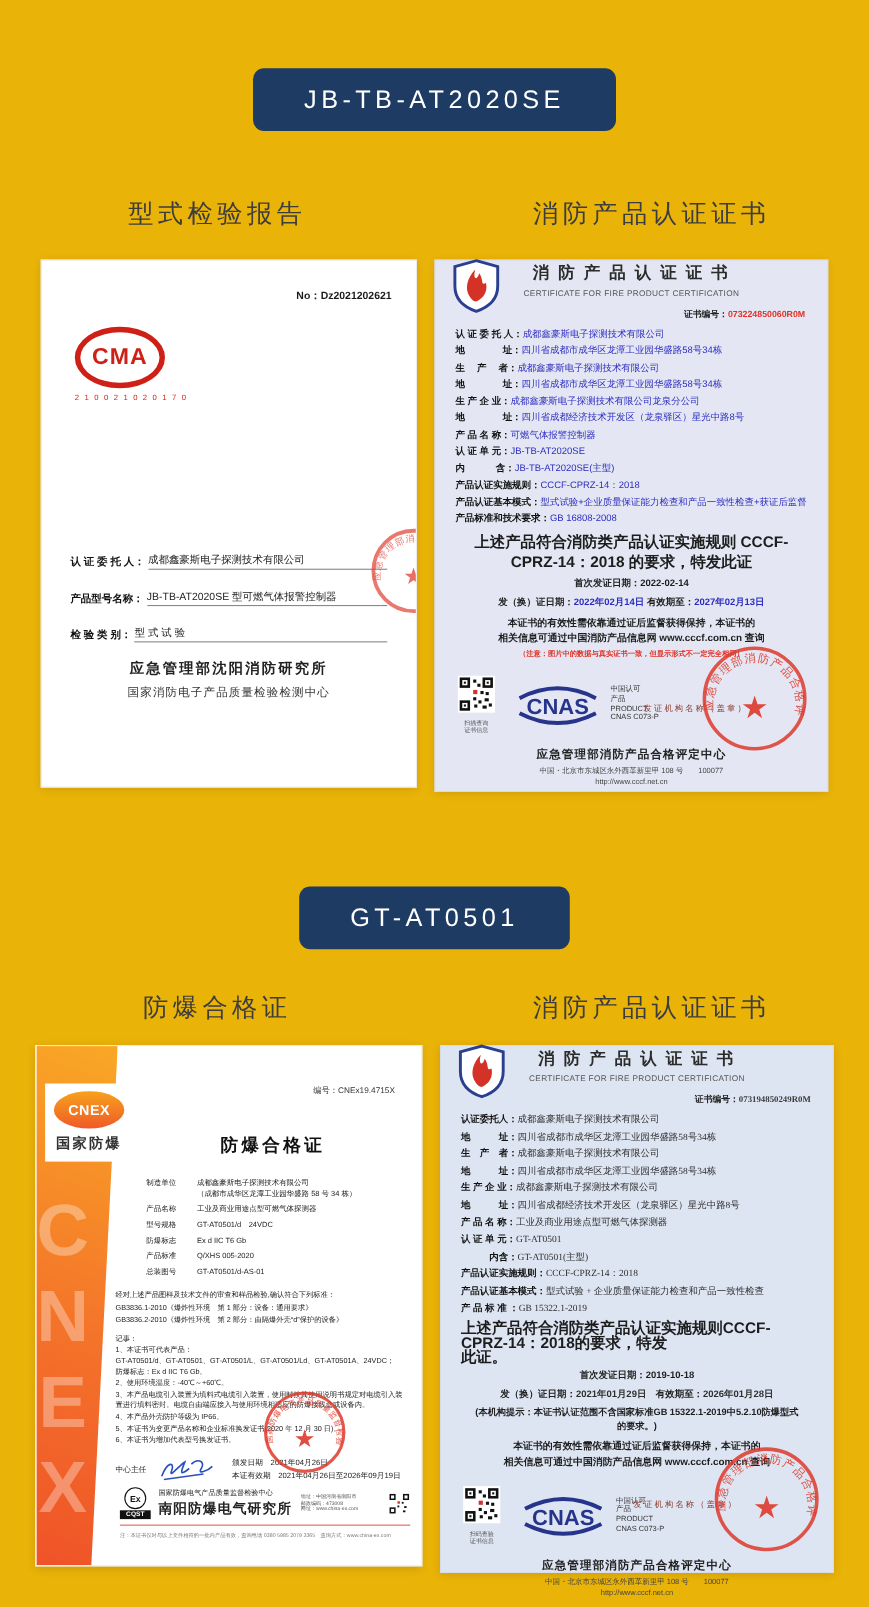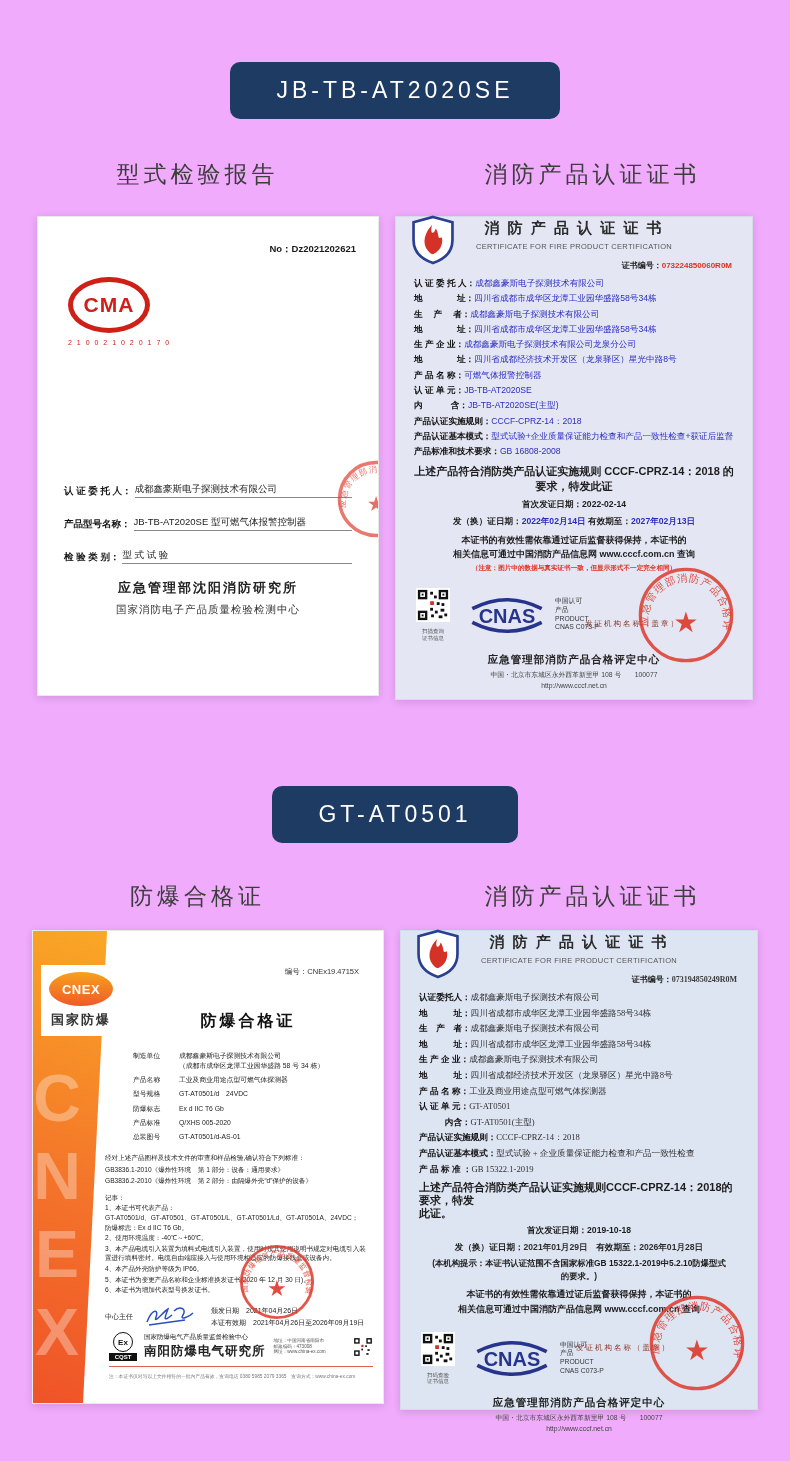--- a/index.html
+++ b/index.html
@@ -1,22 +1,22 @@
 <!DOCTYPE html>
 <html><head>
 <meta charset="utf-8">
 <style>
   html,body{margin:0;padding:0;background:#fff;}
-  .page{width:790px;height:1461px;background:#f0abfc;position:relative;overflow:hidden;
+  .page{width:790px;height:1461px;background:#eab308;position:relative;overflow:hidden;
         font-family:"Liberation Sans",sans-serif;color:#222;}
   
   .badge-row{display:flex;justify-content:center;}
   .badge{background:#1d3b63;color:#fff;font-size:23px;letter-spacing:4px;
          padding:15px 46px;border-radius:10px;font-weight:500;}
-  .hdr-row{display:flex;margin-top:40px;}
+  .hdr-row{display:flex;margin-top:60px;}
   .hdr{flex:1;text-align:center;font-size:23px;color:#3d3d3d;letter-spacing:4px;}
   .certs{display:flex;justify-content:center;align-items:flex-start;gap:16px;margin-top:26px;}
   .pre{white-space:pre-line;}
   
   .report{width:340px;height:478px;background:#fff;border:1px solid #e9e9e9;
           box-shadow:0 2px 8px rgba(0,0,0,.13);position:relative;overflow:hidden;}
   .rno{position:absolute;top:26px;right:22px;font-size:9.5px;font-weight:bold;color:#1a1a1a;}
   .cma{position:absolute;top:60px;left:30px;text-align:left;}
   .cma-oval{width:72px;height:46px;border:5px solid #cf2017;border-radius:50%;
             display:flex;align-items:center;justify-content:center;
@@ -43,21 +43,21 @@
   .fire-sub{font-size:7.5px;color:#555;margin-top:4px;letter-spacing:.3px;}
   .fire-no{text-align:right;font-size:8px;margin-top:9px;font-weight:bold;color:#222;padding-right:6px;}
   .fire-no .num{color:#e03026;}
   .fire.v2 .fire-no .num{color:#3a3a3a;font-family:"Liberation Serif",serif;}
   .ffields{margin-top:5px;padding:0 4px;}
   .frow{display:flex;font-size:8.6px;line-height:15.3px;}
   .fire.v2 .frow{line-height:15.6px;}
   .frow .lab{font-weight:bold;color:#111;white-space:nowrap;}
   .frow .val{color:#2c2cc0;}
   .fire.v2 .frow .val{color:#2e2e2e;font-family:"Liberation Serif",serif;}
-  .fstatement{font-size:11px;text-align:center;margin-top:4px;color:#1d1d1d;font-weight:bold;}
+  .fstatement{font-size:14px;text-align:center;margin-top:4px;color:#1d1d1d;font-weight:bold;}
   .fstatement.left{text-align:left;padding:0 4px;line-height:13px;}
   .ffirst{font-size:8.6px;text-align:center;margin-top:5px;color:#1d1d1d;font-weight:bold;}
   .fissue{text-align:center;font-size:8.6px;font-weight:bold;margin-top:5px;color:#1d1d1d;}
   .fissue .d{color:#2c2cc0;}
   .fire.v2 .fissue .d{color:#2e2e2e;}
   .fnote{font-size:8.4px;text-align:center;font-weight:bold;color:#1d1d1d;margin-top:3px;line-height:12.5px;}
   .fkeep{text-align:center;font-size:9px;font-weight:bold;color:#1d1d1d;margin-top:5px;line-height:14.5px;}
   .frednote{color:#e03026;font-size:6.6px;text-align:center;margin-top:2px;font-weight:bold;}
   .fbottom{display:flex;align-items:center;margin-top:6px;height:72px;padding-left:6px;}
   .qrwrap{text-align:center;}

